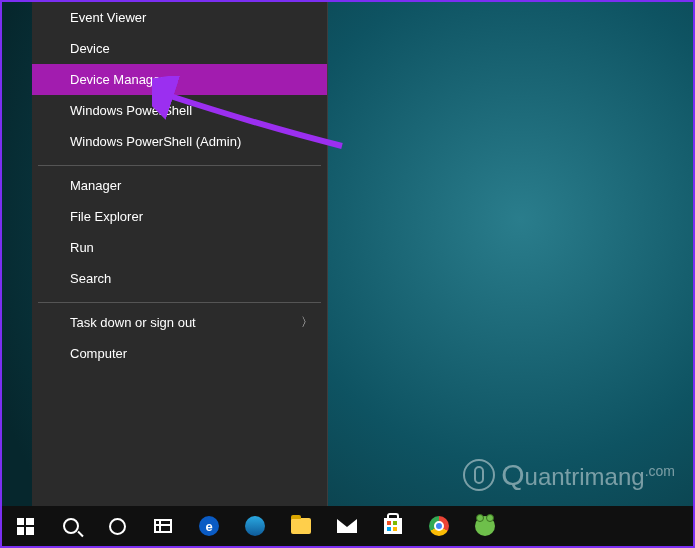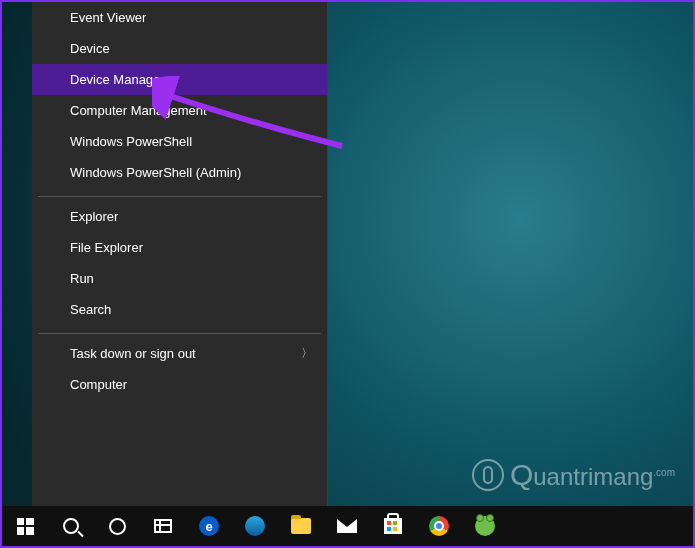--- a/index.html
+++ b/index.html
@@ -15,21 +15,21 @@
     position: absolute; left: 6px; top: 0; bottom: 40px; width: 296px;
     background: #2b2b2b; color: #fff; font-size: 13px;
     border-right: 1px solid #3d3d3d;
     margin-left: 24px;
   }
   .pm-list { list-style: none; padding: 0 0 4px 0; }
   .pm-item {
     padding: 0 22px 0 38px; height: 31px; line-height: 31px; cursor: default;
     display: flex; align-items: center; justify-content: space-between;
   }
-  .pm-item:hover, .pm-item.highlight { background: #4c1d95; }
+  .pm-item:hover, .pm-item.highlight { background: #a21caf; }
   .pm-sep { height: 1px; margin: 4px 6px; background: #555; }
   .chev { color: #ddd; font-size: 12px; margin-right: -8px; }
   
   .arrow {
     position: absolute; left: 150px; top: 74px; width: 200px; height: 80px;
     pointer-events: none;
   }
   
   .taskbar {
     position: absolute; left: 0; right: 0; bottom: 0; height: 40px;
@@ -82,33 +82,30 @@
       <li class="pm-item">
           <span>Event Viewer</span>
         </li>
       <li class="pm-item">
           <span>Device</span>
         </li>
       <li class="pm-item highlight">
           <span>Device Manager</span>
         </li>
       <li class="pm-item">
-          <span>Computer Management</span>
-        </li>
-      <li class="pm-item">
           <span>Windows PowerShell</span>
         </li>
       <li class="pm-item">
           <span>Windows PowerShell (Admin)</span>
         </li>
     </ul>
     <div class="pm-sep"></div>
     <ul class="pm-list">
       <li class="pm-item">
-          <span>Explorer</span>
+          <span>Manager</span>
         </li>
       <li class="pm-item">
           <span>File Explorer</span>
         </li>
       <li class="pm-item">
           <span>Run</span>
         </li>
       <li class="pm-item">
           <span>Search</span>
         </li>
@@ -132,21 +129,21 @@
       </marker>
     </defs>
     <path d="M 190 70 Q 110 50 12 18" stroke="#9b2ff0" stroke-width="6" fill="none" marker-end="url(#ah)"></path>
   </svg>
 
   <div class="watermark">
     <span class="wm-logo">
         <span class="wm-logo-inner"></span>
       </span>
     <span>
-      <span class="wm-q">Q</span><span>uantrimang</span><span style="font-size:10px;vertical-align:super;">.com</span>
+      <span class="wm-q">Q</span><span>uantrimang</span><span style="font-size:14px;vertical-align:super;">.com</span>
     </span>
   </div>
 
   <div class="taskbar">
     <div class="tb-btn">
       <span class="win-logo">
           <span></span>
           <span></span>
           <span></span>
           <span></span>

